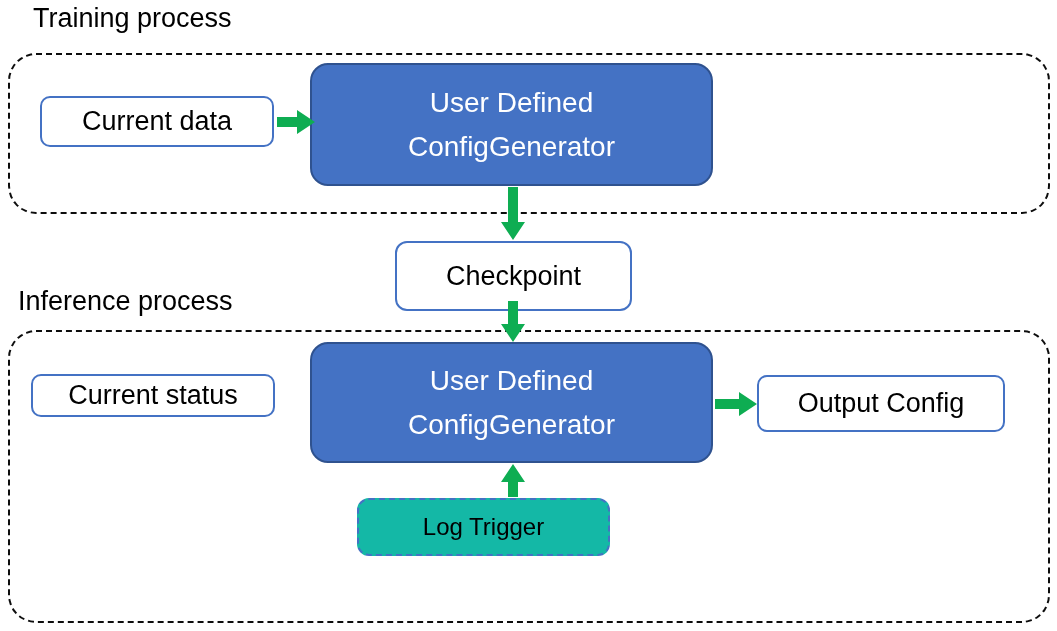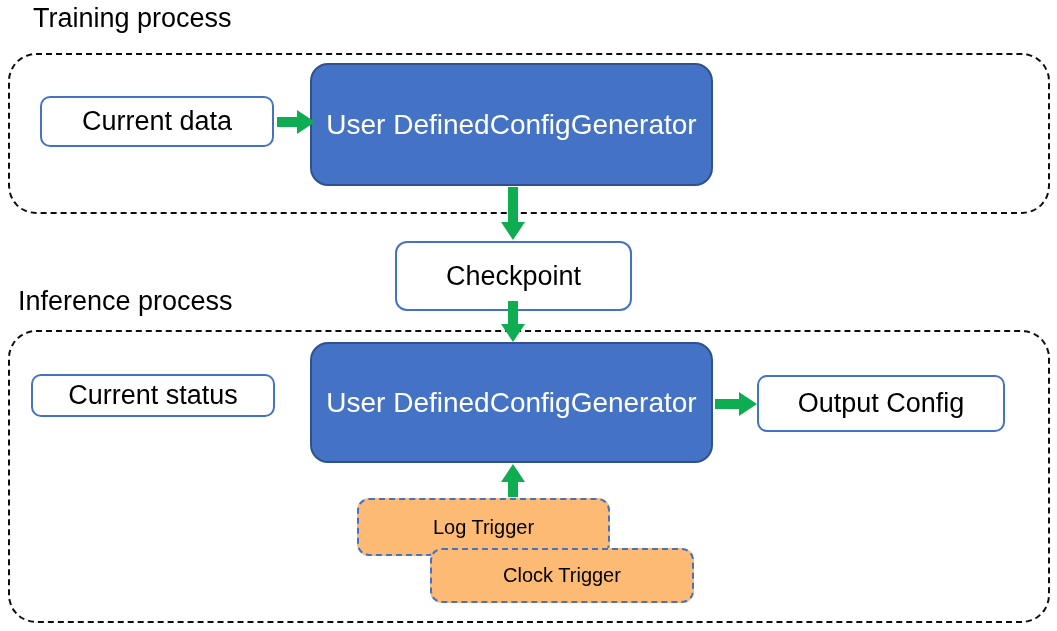--- a/index.html
+++ b/index.html
@@ -42,32 +42,32 @@
     display:flex;align-items:center;justify-content:center;
     font-size:27px;color:var(--text-dark);
     white-space:nowrap;
   }
   .blue-box{
     position:absolute;
     background:var(--node-fill-blue);
     border:2px solid var(--node-border-dark);
     border-radius:18px;
     box-sizing:border-box;
-    display:flex;flex-direction:row;align-items:center;justify-content:center;
+    display:flex;flex-direction:column;align-items:center;justify-content:center;
     font-size:28px;color:var(--text-light);
     text-align:center;line-height:1.55;
   }
   .trigger-box{
     position:absolute;
-    background:#fdba74;
+    background:#14b8a6;
     border:2px dashed var(--box-border-blue);
     border-radius:12px;
     box-sizing:border-box;
     display:flex;align-items:center;justify-content:center;
-    font-size:20px;color:var(--text-dark);
+    font-size:24px;color:var(--text-dark);
     white-space:nowrap;
   }
   .arrow-layer{
     position:absolute;left:0;top:0;width:1057px;height:631px;
     pointer-events:none;
   }
   .arrow-layer polygon{fill:var(--arrow-green);}
   .z1{z-index:1}.z2{z-index:2}.z3{z-index:3}.z4{z-index:4}
 </style>
 </head>
@@ -96,21 +96,20 @@
 
   <div class="blue-box z2" style="left:310px;top:342px;width:403px;height:121px;">
     <span>User Defined</span>
     <span>ConfigGenerator</span>
   </div>
 
   <div class="white-box z2" style="left:757px;top:375px;width:248px;height:57px;">Output Config</div>
 
   <div class="trigger-box z2" style="left:357px;top:498px;width:253px;height:58px;">Log Trigger</div>
 
-  <div class="trigger-box z3" style="left:430px;top:548px;width:264px;height:55px;">Clock Trigger</div>
 
   <svg class="arrow-layer z4" viewBox="0 0 1057 631" xmlns="http://www.w3.org/2000/svg">
     <polygon points="277,117 297,117 297,110 315,122 297,134 297,127 277,127"></polygon>
     <polygon points="508,187 508,222 501,222 513,240 525,222 518,222 518,187"></polygon>
     <polygon points="508,301 508,324 501,324 513,342 525,324 518,324 518,301"></polygon>
     <polygon points="715,399 739,399 739,392 757,404 739,416 739,409 715,409"></polygon>
     <polygon points="508,497 508,482 501,482 513,464 525,482 518,482 518,497"></polygon>
   </svg>
 
 </div>

